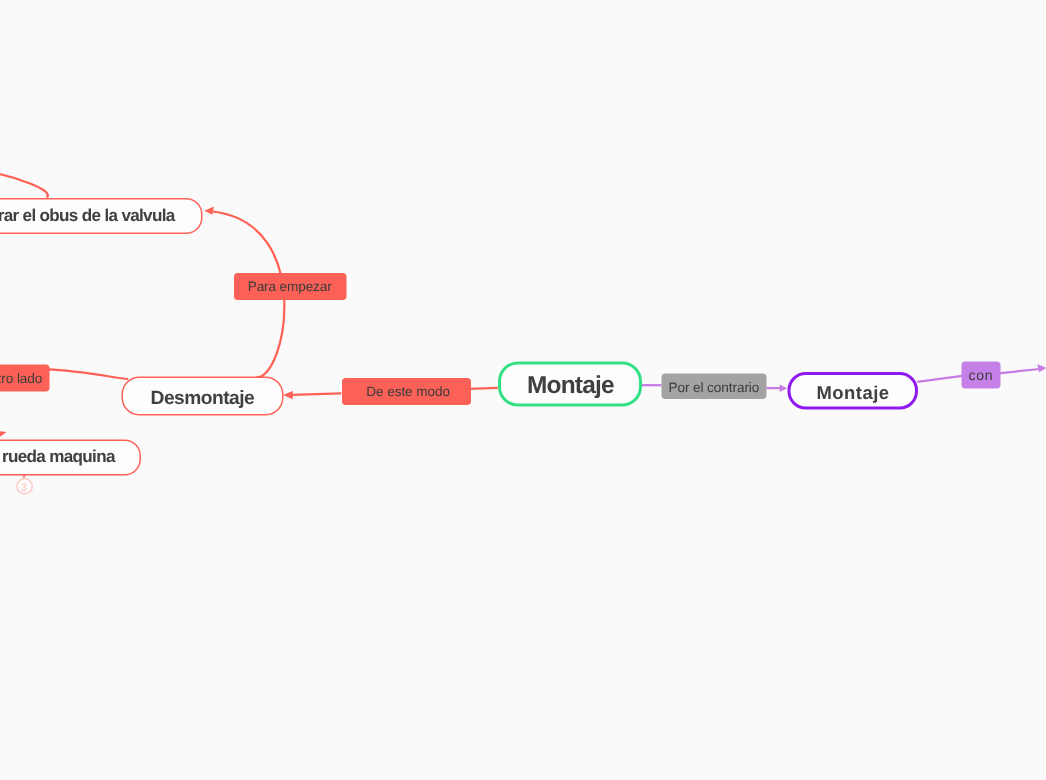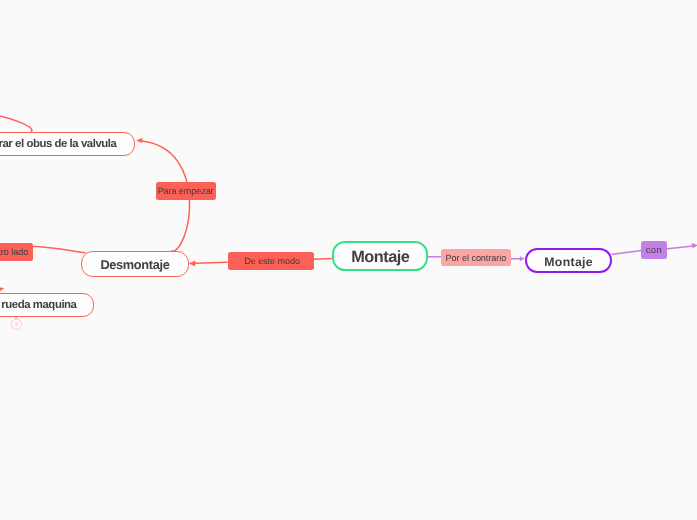--- a/index.html
+++ b/index.html
@@ -68,25 +68,25 @@
   </div>
 
   <div class="node" style="left:-52px;top:293.0px;width:145.6px;height:23.6px;border-width:1.9px;border-color:#ff6155;border-radius:10.8px;justify-content:flex-end;padding-right:16.1px;">
     <span class="txt" style="font-size:11.4px;letter-spacing:-0.45px;">Quitar rueda maquina</span>
   </div>
 
   <div class="elabel" style="left:227.6px;top:252px;width:86px;height:17.6px;background:#fb6157;">
     <span class="txt" style="font-size:9.05px;letter-spacing:-0.04px;padding-top:1px;padding-left:3px;">De este modo</span>
   </div>
 
-  <div class="elabel" style="left:440.6px;top:248.6px;width:70.6px;height:17.6px;background:#fca5a5;">
+  <div class="elabel" style="left:440.6px;top:248.6px;width:70.6px;height:17.6px;background:#a3a3a3;">
     <span class="txt" style="font-size:9.1px;letter-spacing:-0.07px;padding-top:1px;">Por el contrario</span>
   </div>
 
-  <div class="elabel" style="left:155.6px;top:182px;width:60px;height:17.7px;background:#fb6157;">
+  <div class="elabel" style="left:155.6px;top:182px;width:75px;height:17.7px;background:#fb6157;">
     <span class="txt" style="font-size:9.1px;letter-spacing:-0.1px;padding-top:1px;">Para empezar</span>
   </div>
 
   <div class="elabel" style="left:641px;top:241px;width:25.5px;height:17.6px;background:#c480e6;">
     <span class="txt" style="font-size:9.4px;letter-spacing:0.45px;text-indent:0.45px;">con</span>
   </div>
 
   <div class="elabel" style="left:-31.5px;top:243px;width:64.3px;height:17.6px;background:#fb6157;justify-content:flex-end;padding-right:4.6px;">
     <span class="txt" style="font-size:9.1px;letter-spacing:-0.07px;padding-top:1px;">Por otro lado</span>
   </div>

